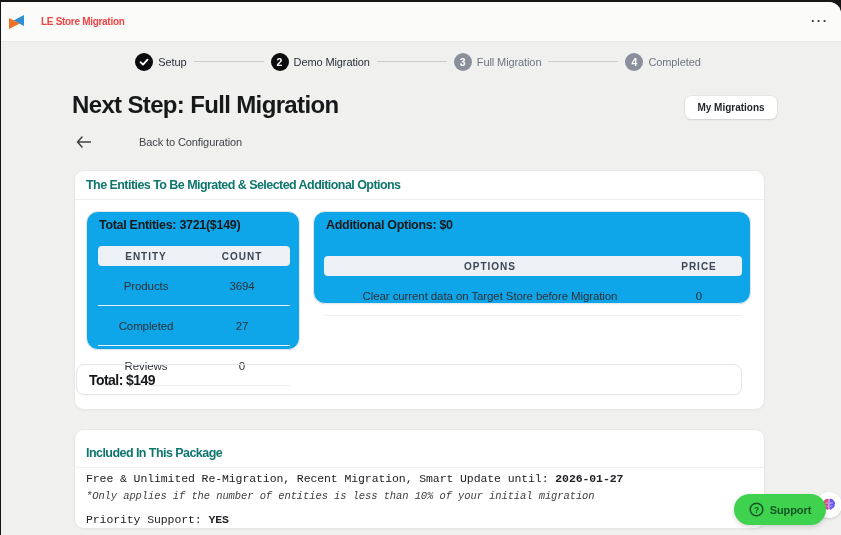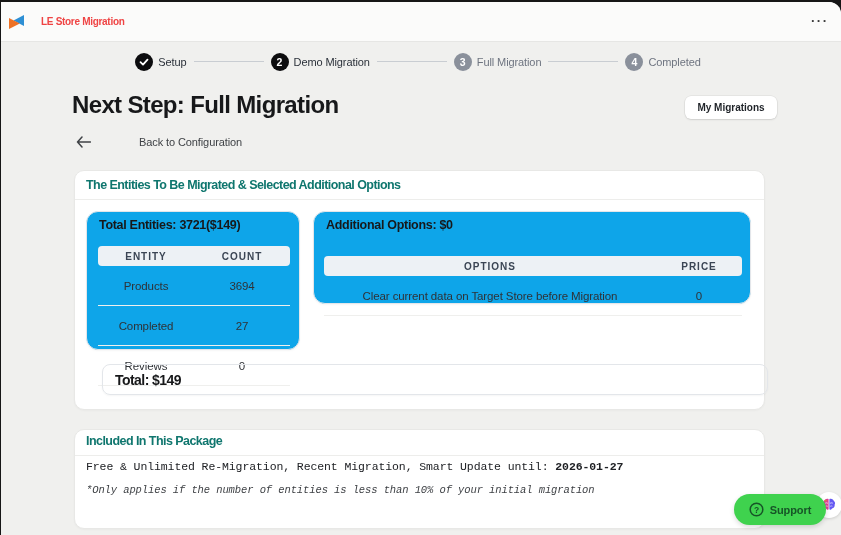--- a/index.html
+++ b/index.html
@@ -52,28 +52,28 @@
 .tbl { position:absolute; }
 #entities .tbl { left:11px; top:34px; width:192px; }
 #options .tbl { left:10px; top:44px; width:418px; }
 .thead { height:20px; background:#edf1f5; border-radius:4px; display:flex; align-items:center; }
 .th { font-size:10px; font-weight:700; letter-spacing:1px; color:#3b4554; text-align:center; }
 .row { height:40px; display:flex; align-items:center; border-bottom:1px solid #efefed; }
 .td { font-size:11.5px; color:#2f3237; text-align:center; letter-spacing:-0.1px; }
 .c2 .th, .c2 .td { width:50%; }
 .copt { flex:1 1 auto; }
 .cprice { flex:0 0 86px; }
-#totalbox { position:absolute; left:27px; top:193px; width:666px; height:31px;
+#totalbox { position:absolute; left:1px; top:193px; width:666px; height:31px;
   border:1px solid #e3e6ea; border-radius:8px;
   font-size:14px; font-weight:700; color:#17181a; letter-spacing:-0.55px; line-height:17px; padding:7px 0 0 12px;
   box-shadow:0 1px 2px rgba(0,0,0,0.04); }
-#card2 .cardtitle { padding-top:4px; }
+#card2 .cardtitle { padding-top:16px; }
 
 .pkgbody { padding:4px 12px 0 11px; font-size:11.5px; color:#202226; letter-spacing:-0.1px; line-height:14px;font-family:Liberation Mono, monospace; }
-.pkgbody .fine { font-size:10.5px; font-style:italic; color:#3c3f43; margin-top:10px; line-height:12px; }
+.pkgbody .fine { font-size:10.5px; font-style:italic; color:#3c3f43; margin-top:4px; line-height:12px; }
 .pkgbody .prio { margin-top:10.5px; }
 
 .brain { position:absolute; left:815px; top:490px; width:26px; height:26px; border-radius:50%;
   background:#fff; box-shadow:0 1px 3px rgba(0,0,0,0.15); display:flex; align-items:center; justify-content:center; }
 .support { position:absolute; left:733px; top:492px; width:92px; height:31px; border-radius:16px;
   background:#3fd24e; display:flex; align-items:center; justify-content:center;
   box-shadow:0 2px 5px rgba(0,0,0,0.15); }
 .support span { margin-left:6px; font-size:11px; font-weight:700; color:#175427; letter-spacing:-0.1px; }
 </style>
 </head>
@@ -158,20 +158,21 @@
 
     <div id="totalbox">Total: $149</div>
   </div>
 
   <div class="card" id="card2">
     <div class="cardtitle">Included In This Package</div>
     <div class="divider"></div>
     <div class="pkgbody">
       <div>Free &amp; Unlimited Re-Migration, Recent Migration, Smart Update until: <b>2026-01-27</b></div>
       <div class="fine">*Only applies if the number of entities is less than 10% of your initial migration</div>
+      <div class="prio">Priority Support: <b>YES</b></div>
     </div>
   </div>
 
   <div class="brain">
     <svg width="14" height="14" viewBox="0 0 14 14">
       <path d="M6.6 1.0 C4.6 0.2 2.5 1.2 2.1 3.1 C0.9 3.9 0.6 5.7 1.4 6.8 C1.0 8.6 2.3 10.2 4.0 10.4 C4.7 11.8 6.2 12.1 6.6 11.3 Z" fill="#db4097"></path>
       <path d="M7.4 1.0 C9.4 0.2 11.5 1.2 11.9 3.1 C13.1 3.9 13.4 5.7 12.6 6.8 C13.0 8.6 11.7 10.2 10.0 10.4 C9.3 11.8 7.8 12.1 7.4 11.3 Z" fill="#6559f2"></path>
       <path d="M2.1 3.1 C2.8 2.0 4.2 1.6 5.2 2.0 L4.0 3.8 Z" fill="#ef6a4e"></path>
       <path d="M3.2 5.2 C4.2 4.6 5.4 4.8 6.0 5.6" stroke="#ffffff" stroke-width="0.7" fill="none"></path>
       <path d="M8.0 5.6 C8.6 4.8 9.8 4.6 10.8 5.2" stroke="#ffffff" stroke-width="0.7" fill="none"></path>

